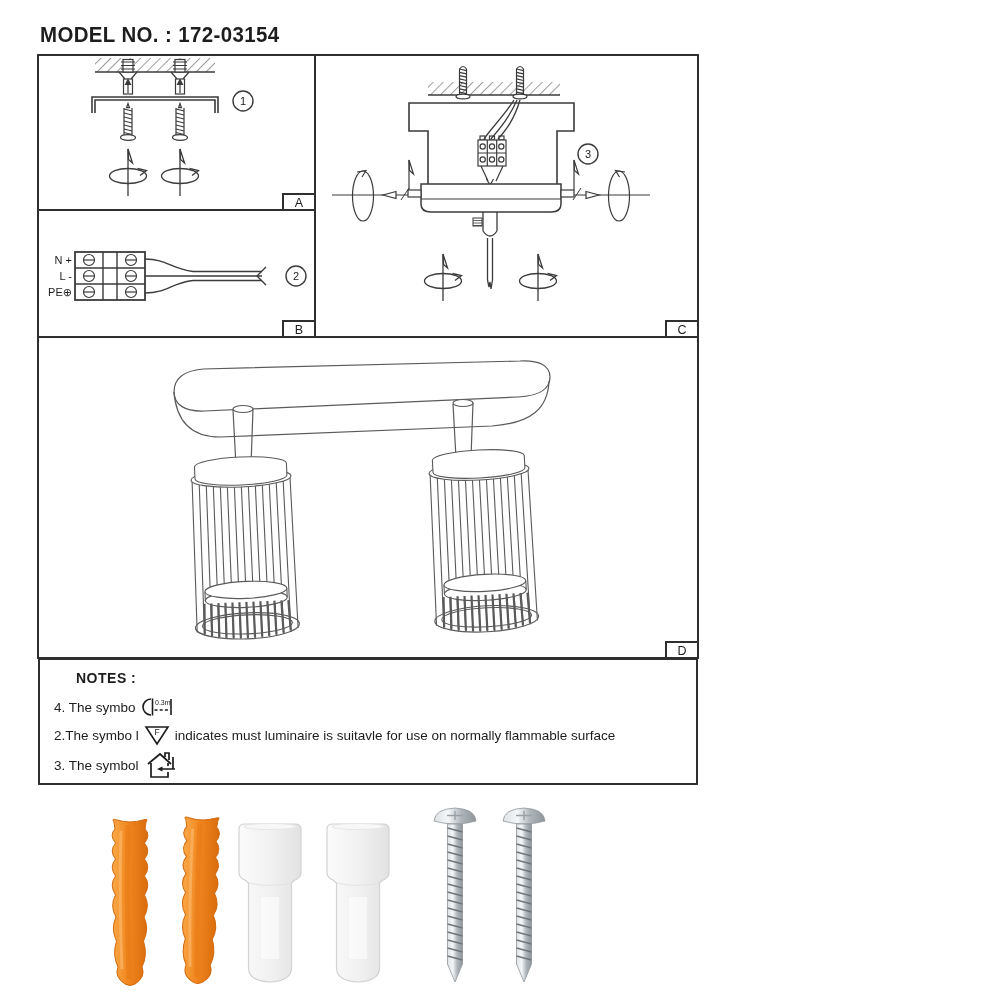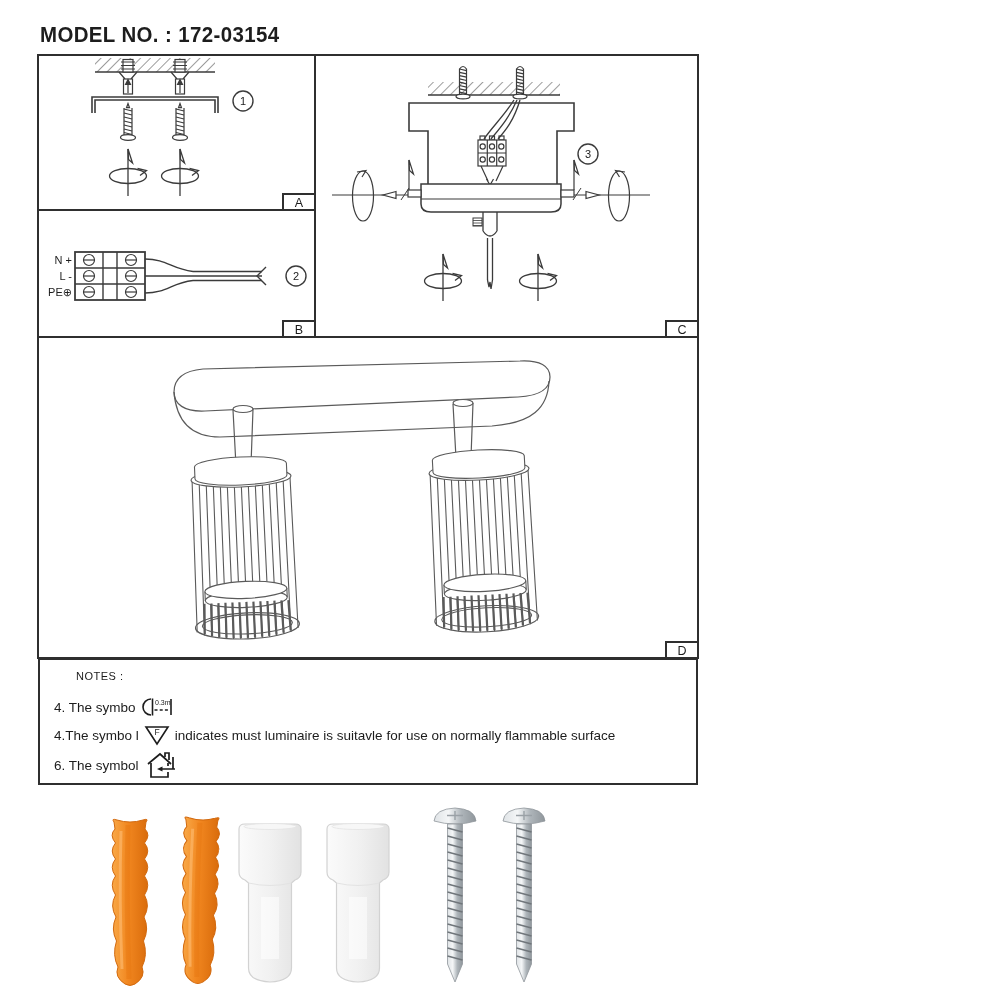--- a/index.html
+++ b/index.html
@@ -5,21 +5,21 @@
   html,body{margin:0;padding:0;background:#ffffff;}
   .page{position:relative;width:916px;height:1000px;background:#fff;overflow:hidden;
         font-family:"Liberation Sans", sans-serif;color:#1c1c1c;}
   .title{position:absolute;left:40px;top:22px;font-size:22px;font-weight:700;
          letter-spacing:0.4px;color:#1d1d1d;transform:scaleX(0.93);transform-origin:left center;
          white-space:nowrap;}
   .diagram-svg{position:absolute;left:0;top:0;}
   svg text{font-family:"Liberation Sans", sans-serif;fill:#1c1c1c;}
   .notes{position:absolute;left:38px;top:658px;width:660px;height:127px;border:2px solid #2f2f2f;
          box-sizing:border-box;background:#fff;}
-  .notes-heading{position:absolute;left:14px;top:10px;font-size:11px;font-weight:400;
+  .notes-heading{position:absolute;left:14px;top:10px;font-size:14px;font-weight:700;
                  letter-spacing:0.5px;color:#1c1c1c;padding-left:22px;}
   .note-line{position:absolute;left:14px;display:flex;align-items:center;gap:5px;
              font-size:13.5px;color:#1c1c1c;white-space:nowrap;}
   .note-line .sym{flex:0 0 auto;display:block;}
 </style>
 </head>
 <body>
 
 <div class="page">
 
@@ -277,30 +277,30 @@
           <path d="M 10,4 A 8 8 0 0 0 10,20"></path>
           <line x1="11.5" y1="3.5" x2="11.5" y2="20.5"></line>
           <line x1="13.5" y1="15" x2="28" y2="15" stroke-dasharray="3 2.2"></line>
           <line x1="30" y1="4" x2="30" y2="20"></line>
         </g>
         <text x="14" y="9.5" font-size="7">0.3m</text>
       </svg>
     </div>
 
     <div class="note-line" style="top:64px">
-      <span>4.The symbo l</span>
+      <span>2.The symbo l</span>
       <svg class="sym" width="26" height="22" viewBox="0 0 26 22">
         <polygon points="2,3 24,3 13,20" fill="none" stroke="#1c1c1c" stroke-width="1.6"></polygon>
         <text x="13" y="11" font-size="8.5" text-anchor="middle">F</text>
       </svg>
       <span>indicates must luminaire is suitavle for use on normally flammable surface</span>
     </div>
 
     <div class="note-line" style="top:90px">
-      <span>6. The symbol</span>
+      <span>3. The symbol</span>
       <svg class="sym" width="34" height="30" viewBox="0 0 34 30">
         <g stroke="#1c1c1c" fill="none" stroke-width="1.7">
           <path d="M 4,14 L 16,4 L 27,14"></path>
           <path d="M 21,7 L 21,3 L 25,3 L 25,10"></path>
           <path d="M 7,13 L 7,27 L 24,27 L 24,22 M 24,16 L 24,13"></path>
           <path d="M 29,7 L 29,19 M 31,19 L 18,19"></path>
         </g>
         <polygon points="18.5,16.5 13,19 18.5,21.5" fill="#1c1c1c"></polygon>
       </svg>
     </div>

